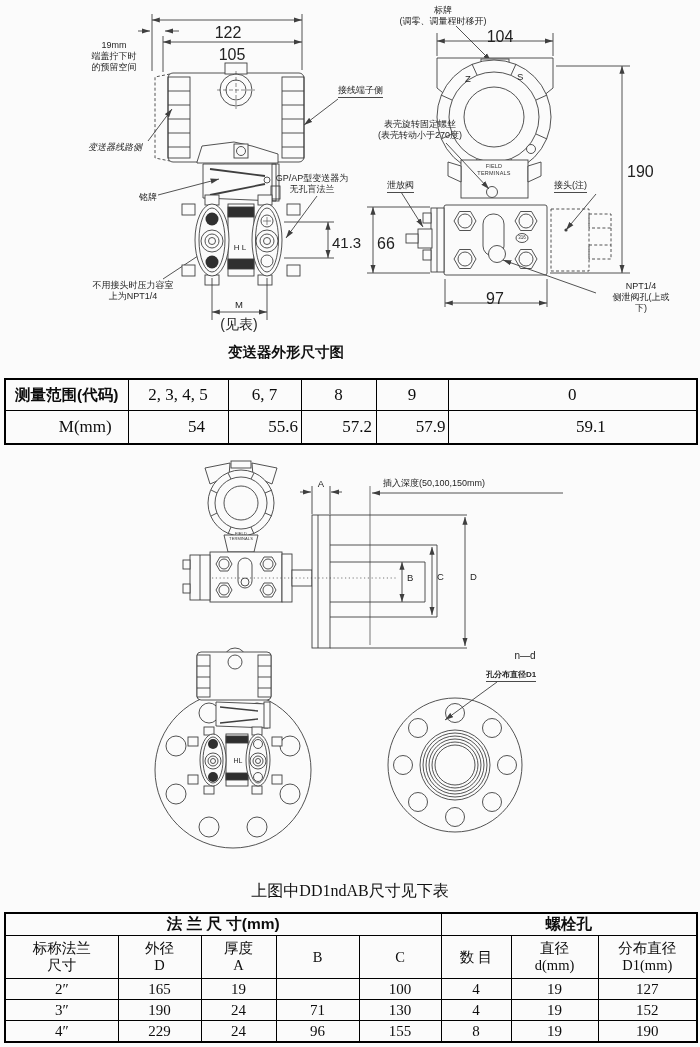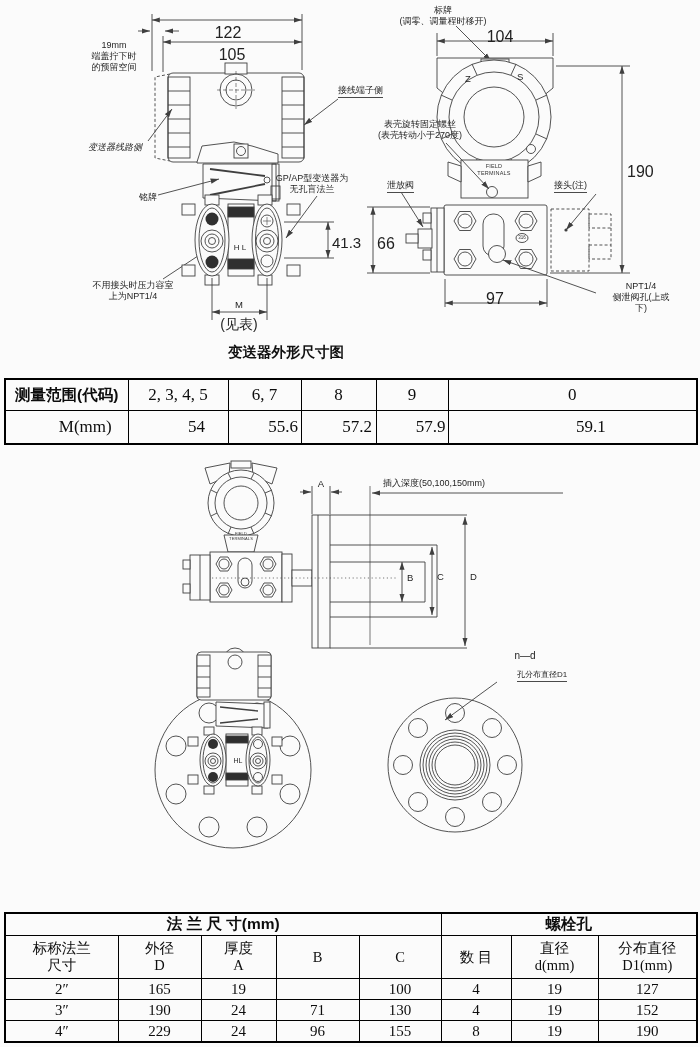--- a/index.html
+++ b/index.html
@@ -362,31 +362,32 @@
   <span class="lb u" style="left:387px;top:180px;">泄放阀</span>
   <span class="lb u" style="left:554px;top:180px;">接头(注)</span>
   <span class="lb dim" style="left:627px;top:162px;">190</span>
   <span class="lb dim" style="left:377px;top:234px;">66</span>
   <span class="lb dim c" style="left:495px;top:289px;">97</span>
   <span class="lb c" style="left:641px;top:281px;">NPT1/4
 侧泄阀孔(上或下)</span>
   <span class="lb badge c" style="left:522px;top:235px;">316</span>
 
   <div class="title" style="left:286px;top:343px;transform:translateX(-50%);font-size:14.5px;">变送器外形尺寸图</div>
+  <div class="sub" style="left:350px;top:881px;transform:translateX(-50%);font-size:16px;">上图中DD1ndAB尺寸见下表</div>
 
   <span class="lb dim c" style="left:321px;top:478px;font-size:9.5px;">A</span>
   <span class="lb" style="left:383px;top:478px;">插入深度(50,100,150mm)</span>
   <span class="lb dim" style="left:407px;top:572px;font-size:9.5px;">B</span>
   <span class="lb dim" style="left:437px;top:571px;font-size:9.5px;">C</span>
   <span class="lb dim" style="left:470px;top:571px;font-size:9.5px;">D</span>
   <span class="lb microft c" style="left:241px;top:531px;">FIELD
 TERMINALS</span>
   <span class="lb c" style="left:238px;top:757px;font-size:7px;">HL</span>
   <span class="lb dim c" style="left:525px;top:650px;font-size:10px;">n—d</span>
-  <span class="lb u" style="left:517px;top:670px;font-size:8px;">孔分布直径D1</span>
+  <span class="lb u" style="left:486px;top:670px;font-size:8px;font-weight:bold;">孔分布直径D1</span>
 
   <table id="table1" class="tbl">
     <colgroup>
       <col style="width:123px">
         <col style="width:100px">
         <col style="width:73px">
       <col style="width:75px">
         <col style="width:72px">
         <col style="width:249px">
     </colgroup>

